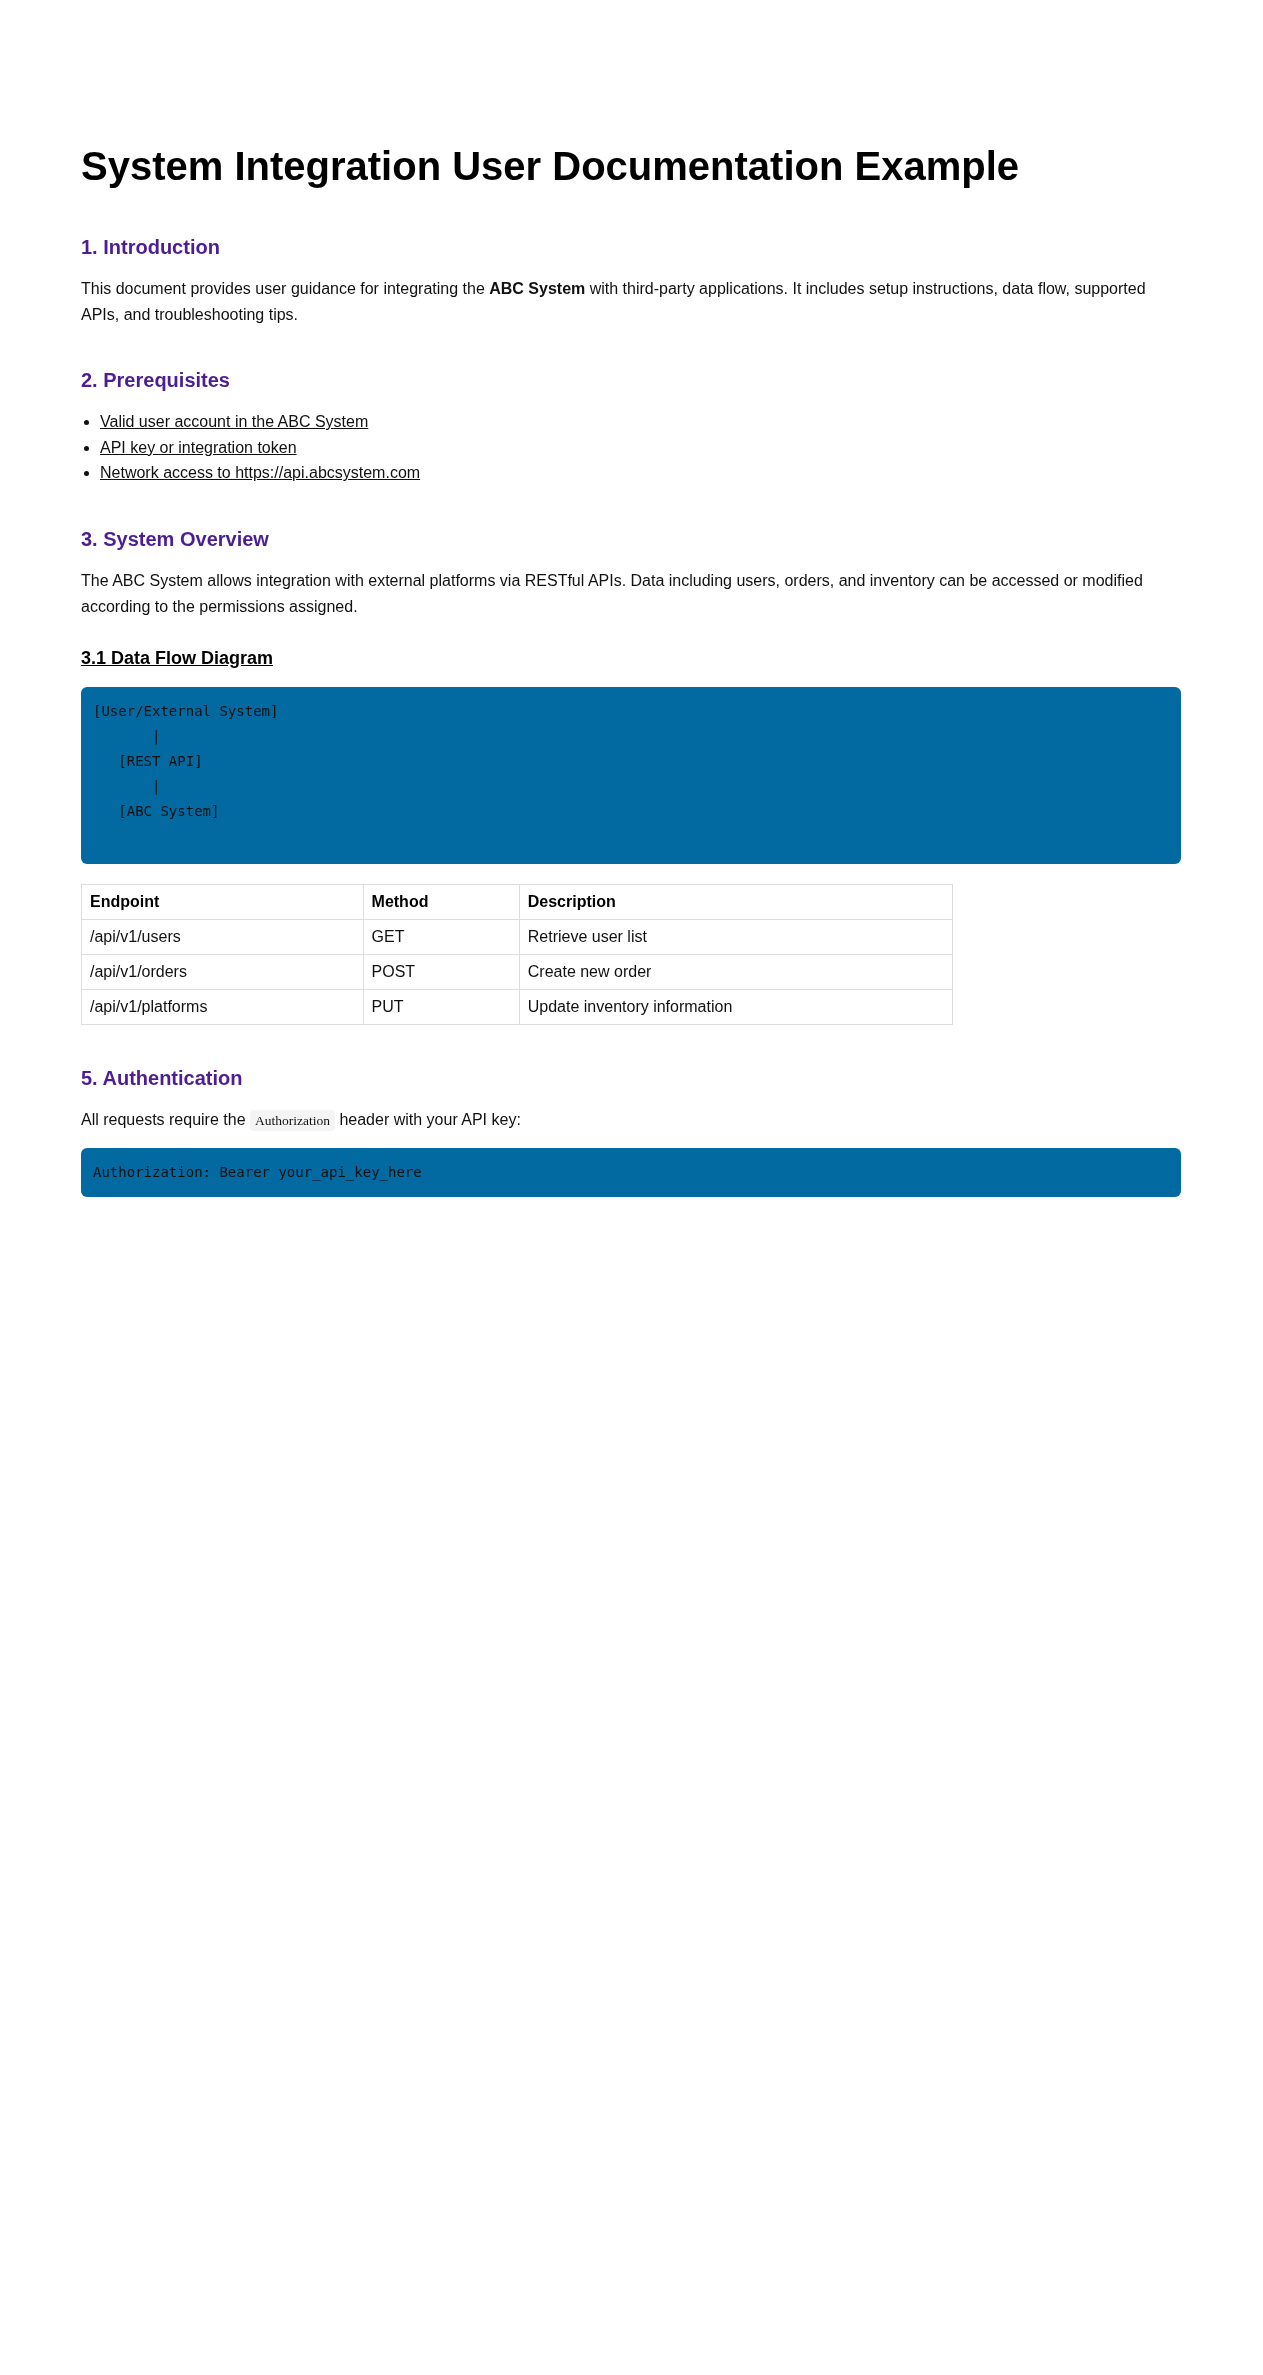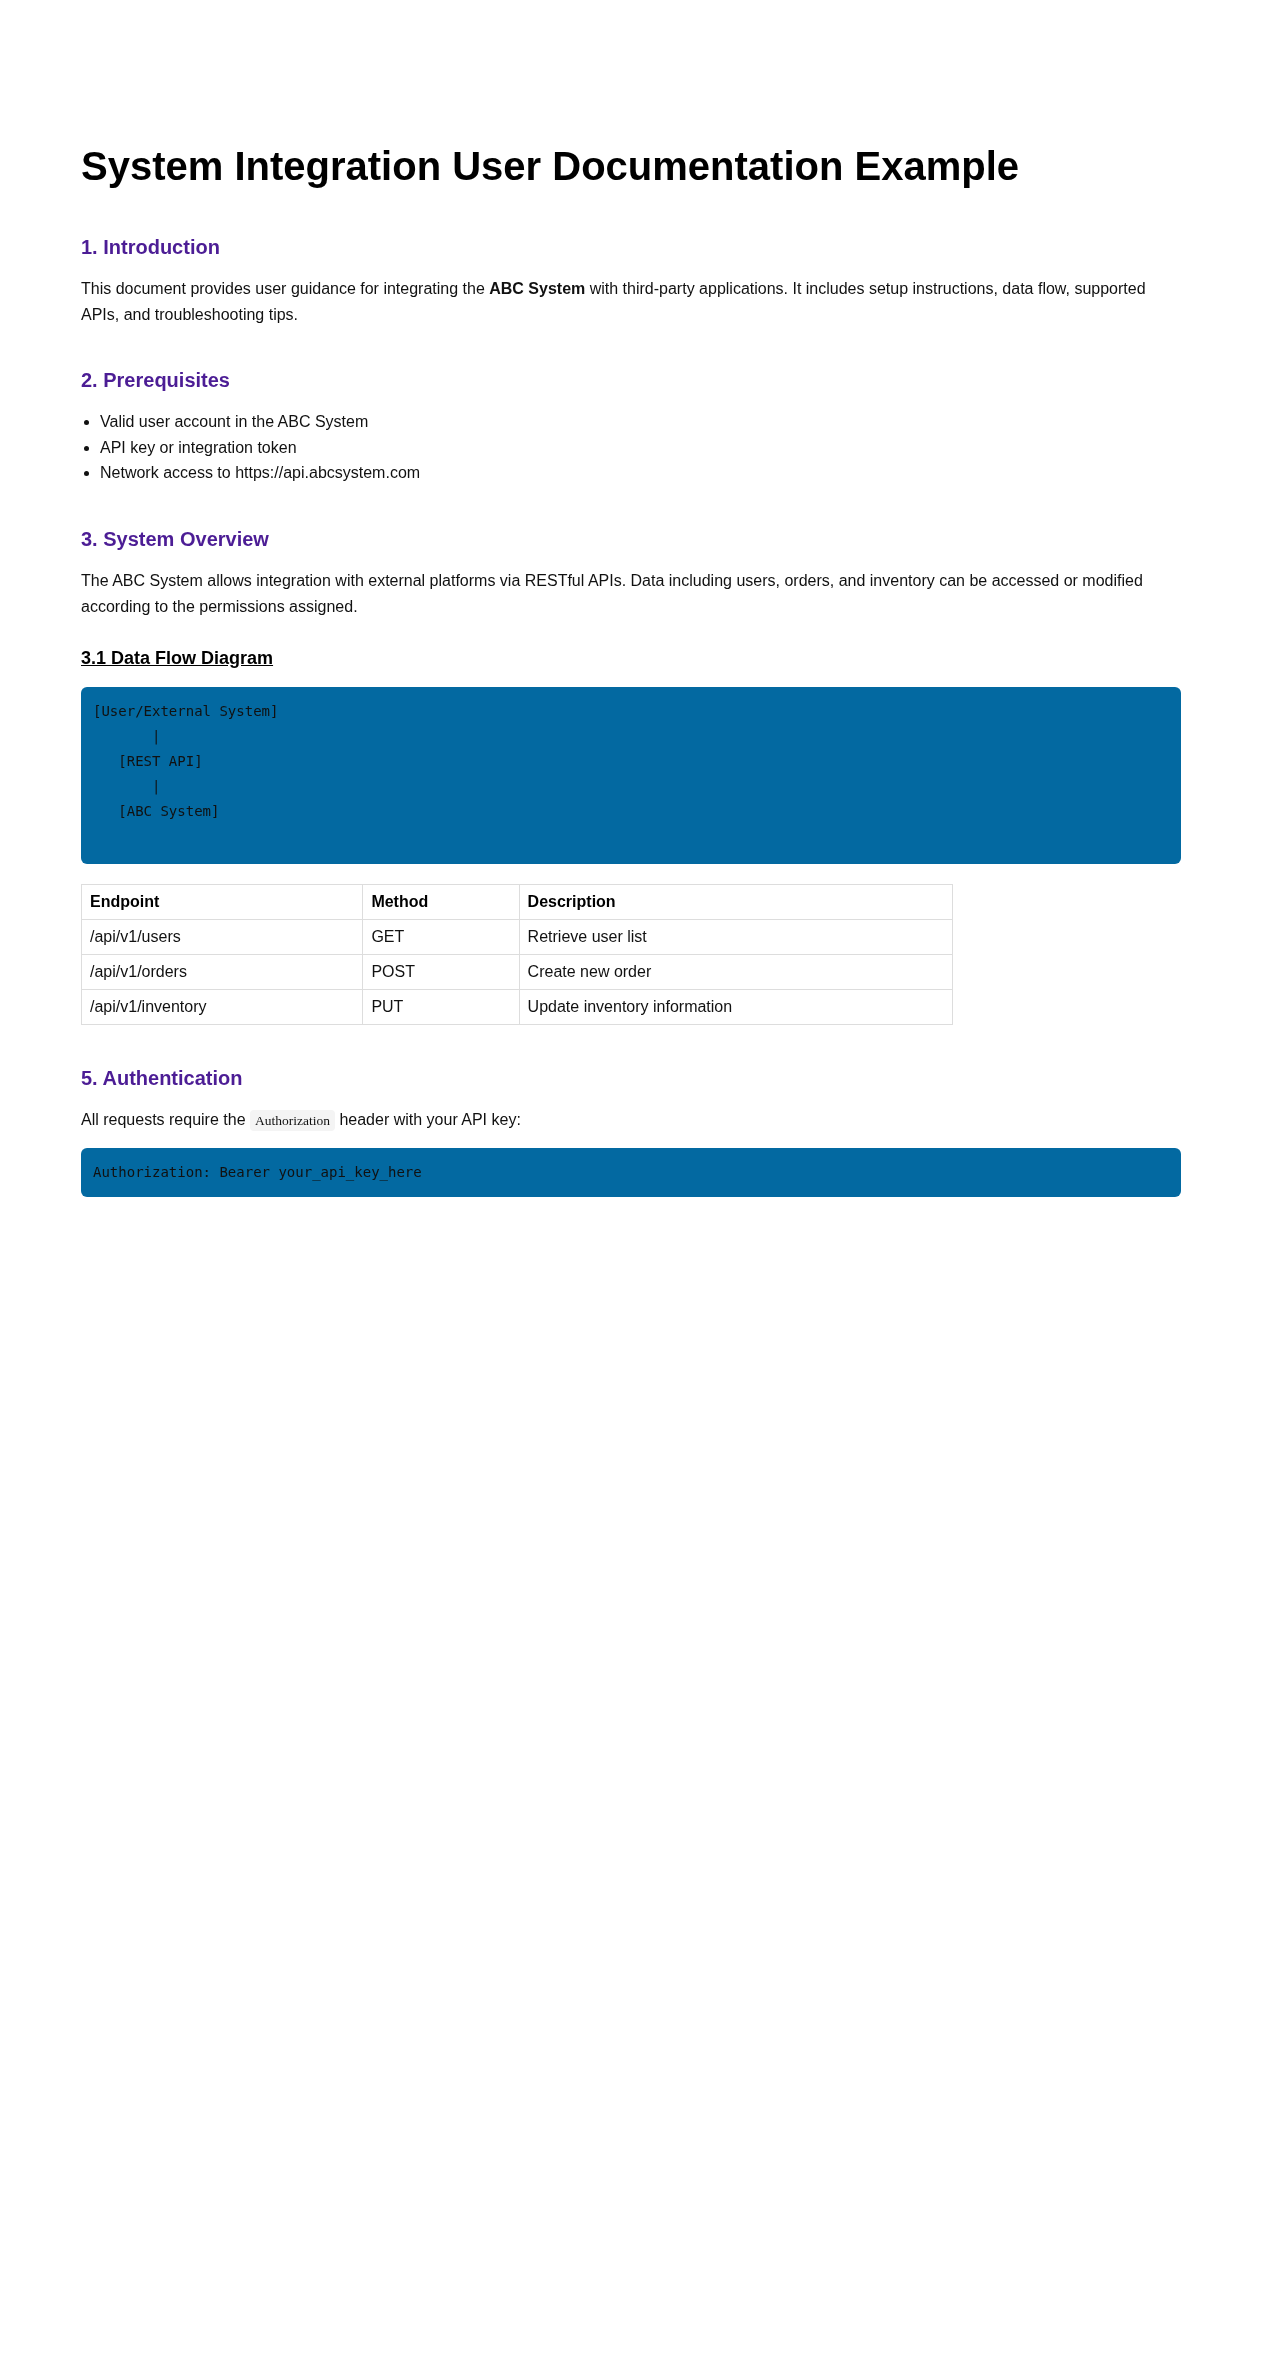--- a/index.html
+++ b/index.html
@@ -60,20 +60,21 @@
     p {
       margin: 16px 0 0 0;
     }
     ul {
       margin: 16px 0 0 0;
       padding-left: 19px;
     }
     ul li {
       margin: 0;
       line-height: 25.6px;
+      text-decoration: underline;
     }
     pre {
       margin: 16px 0 0 0;
       background: #0369a1;
       border-radius: 6px;
       padding: 12px 12px;
       font-family: "DejaVu Sans Mono", "Liberation Mono", monospace;
       font-size: 14px;
       line-height: 25px;
       color: #111;
@@ -165,21 +166,21 @@
             <td>/api/v1/users</td>
             <td>GET</td>
             <td>Retrieve user list</td>
           </tr>
           <tr>
             <td>/api/v1/orders</td>
             <td>POST</td>
             <td>Create new order</td>
           </tr>
           <tr>
-            <td>/api/v1/inventory</td>
+            <td>/api/v1/platforms</td>
             <td>PUT</td>
             <td>Update inventory information</td>
           </tr>
         </tbody>
       </table>
     </section>
 
     <section>
       <h2>5. Authentication</h2>
       <p><span>All requests require the </span><code class="inline">Authorization</code><span> header with your API key:</span></p>

